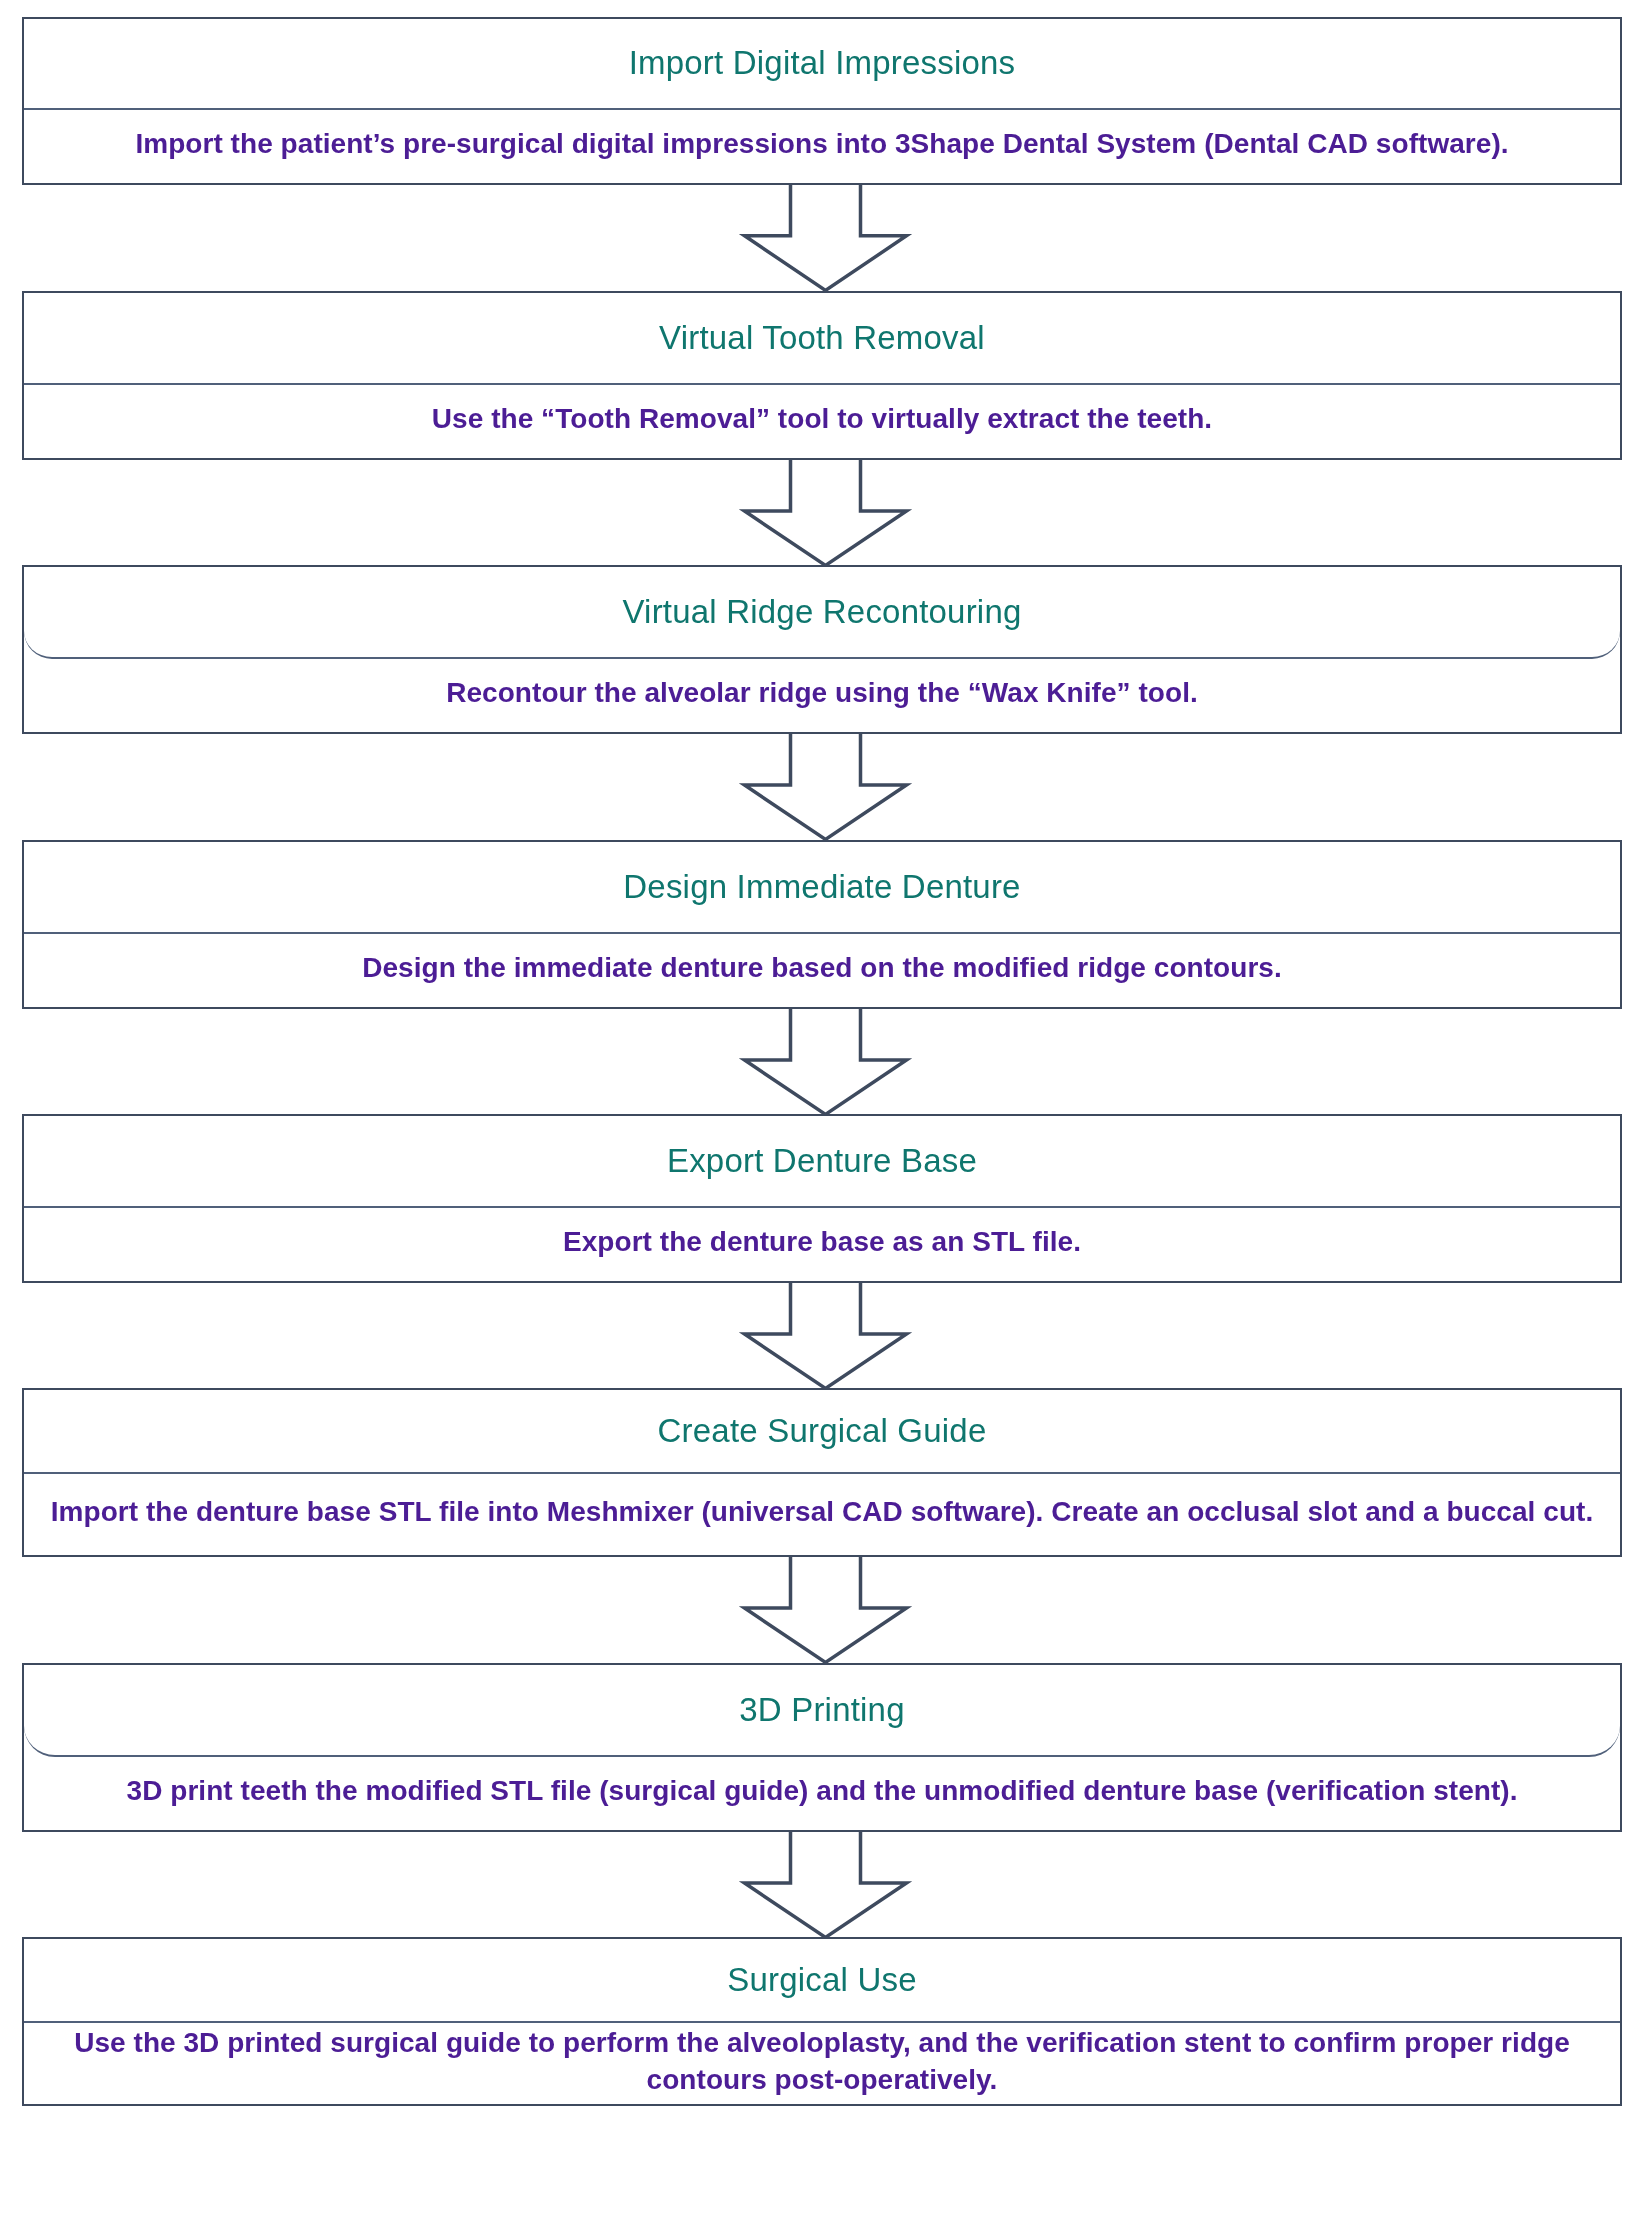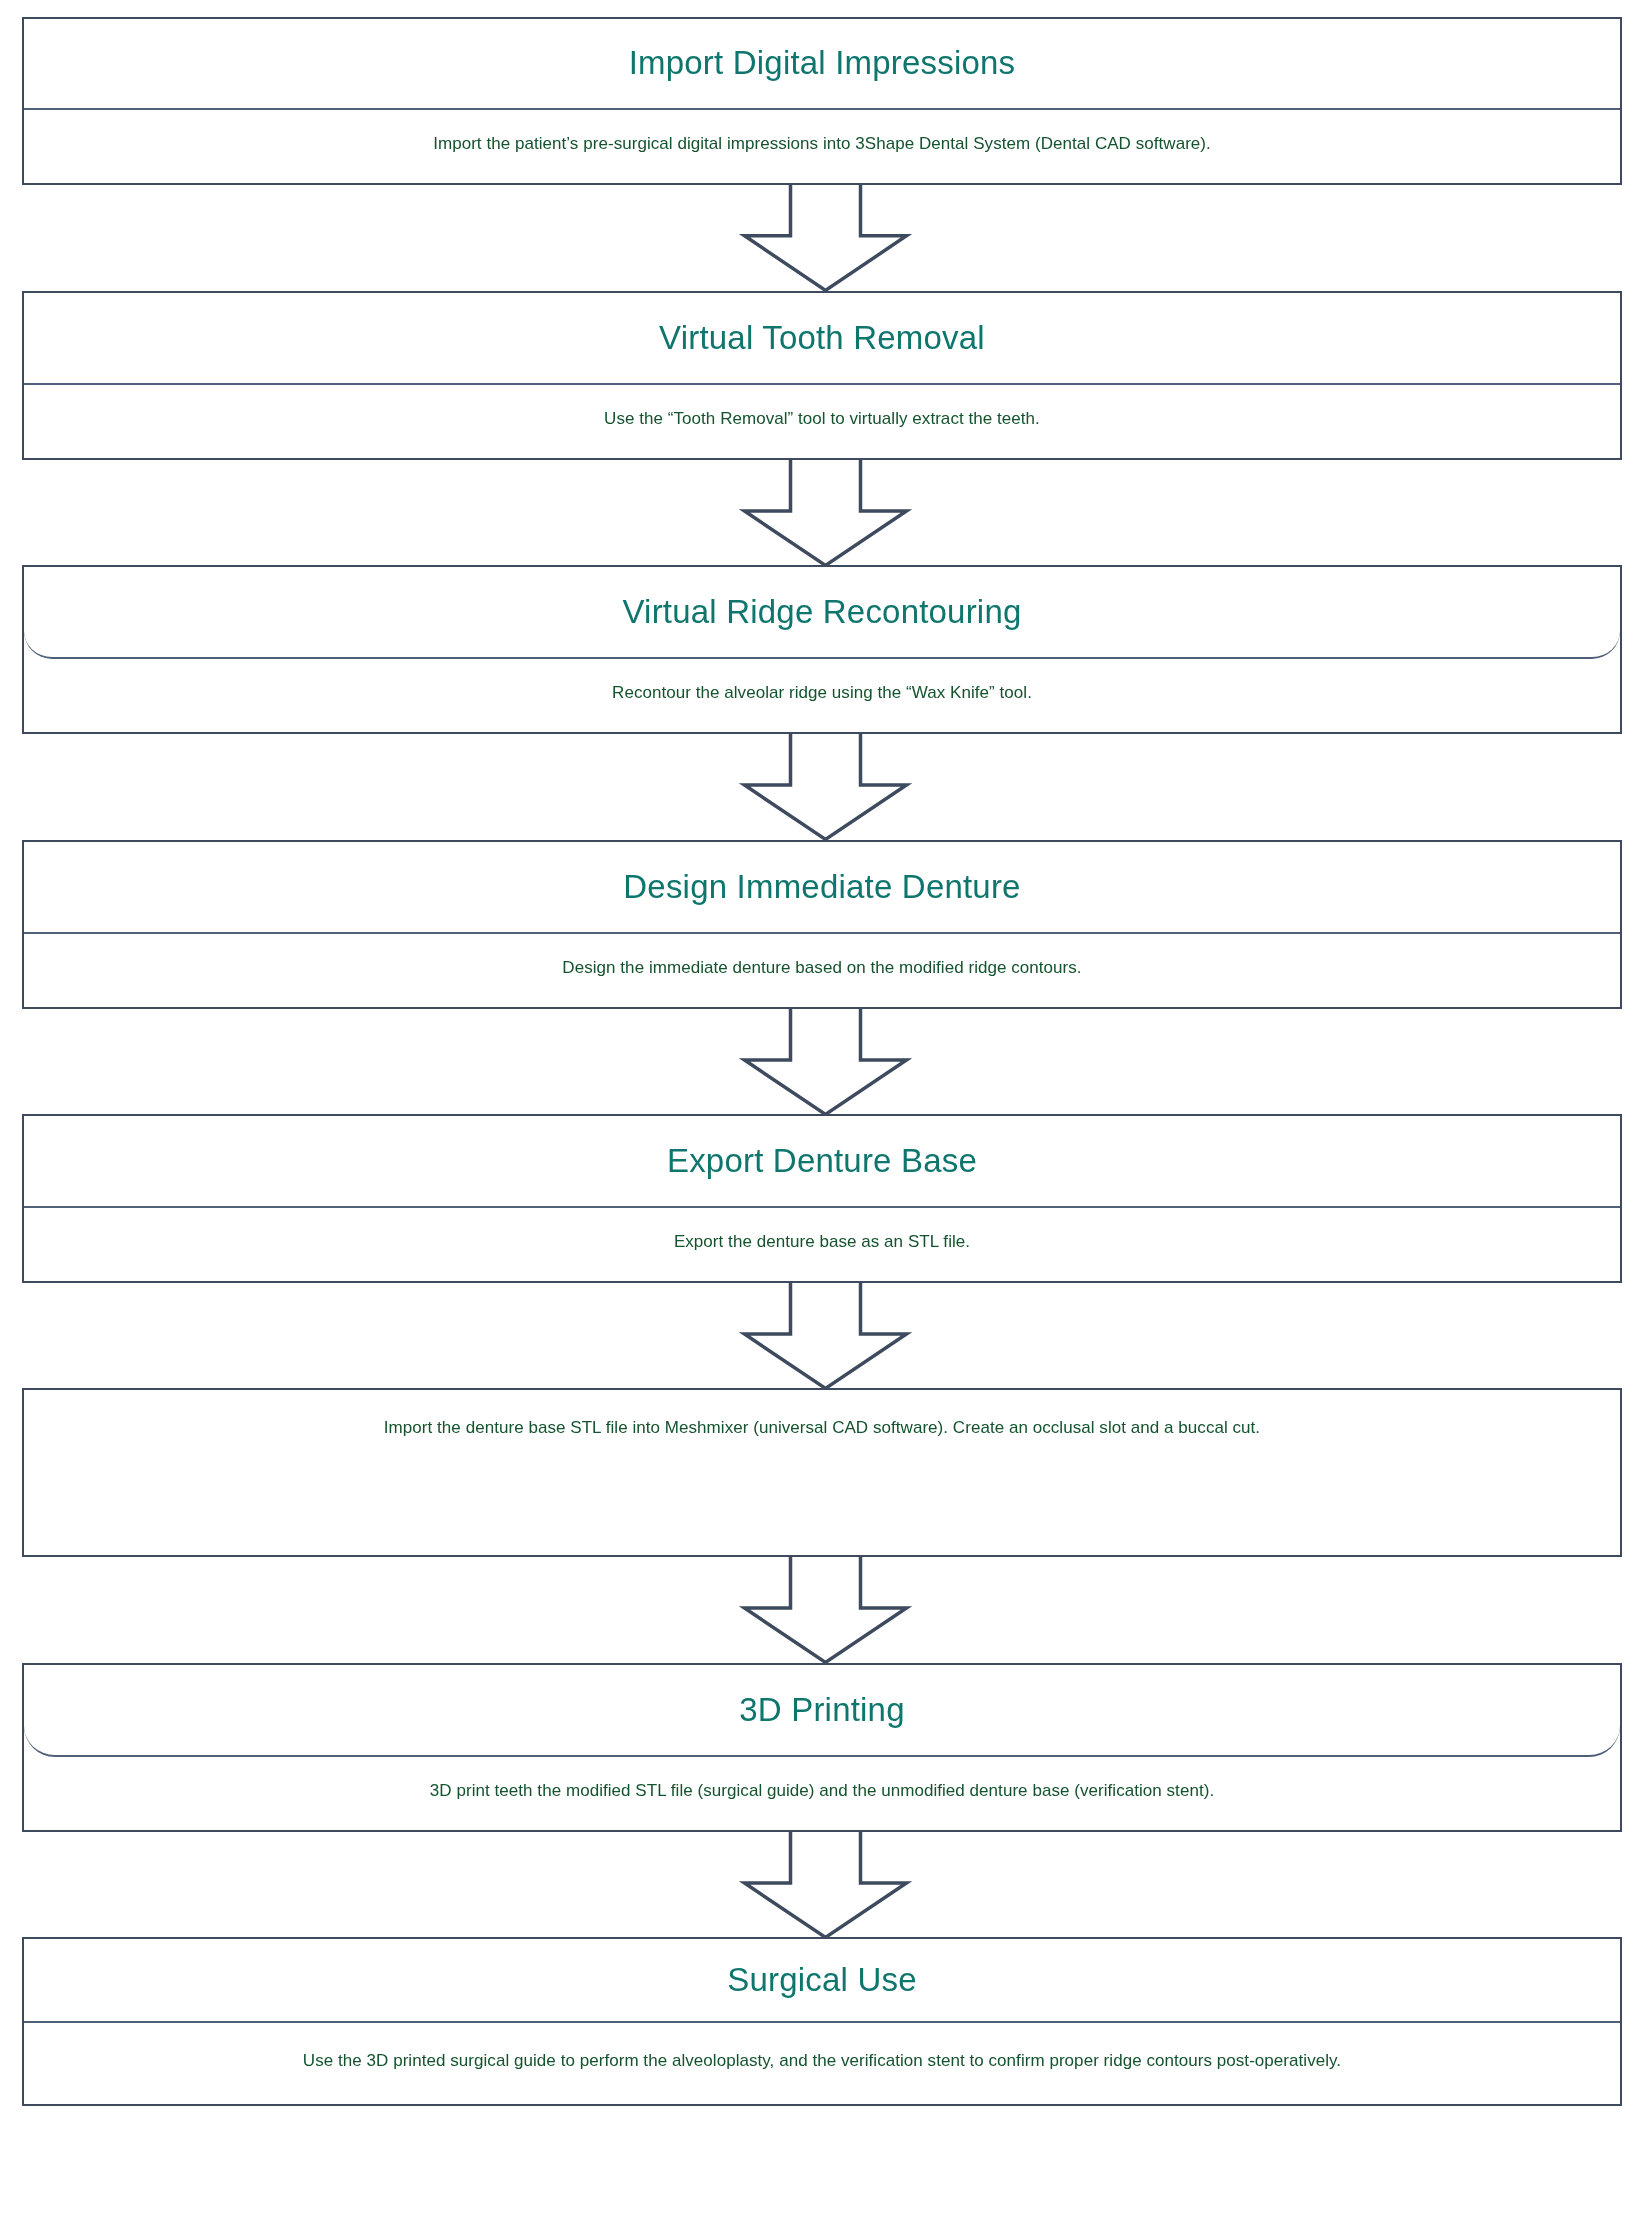--- a/index.html
+++ b/index.html
@@ -51,23 +51,23 @@
   .step-desc-cell {
     box-sizing: border-box;
     display: flex;
     align-items: center;
     justify-content: center;
     text-align: center;
     padding: 0 17px;
   }
 
   .step-desc-text {
-    font-size: 17px;
-    font-weight: 400;
-    color: #14532d;
+    font-size: 28px;
+    font-weight: 700;
+    color: #4c1d95;
     line-height: 1.30;
     letter-spacing: 0.05px;
   }
 
   
   .connector {
     position: absolute;
     left: 743px;
     width: 165px;
   }
@@ -159,20 +159,23 @@
     </div>
   </div>
 
   <div class="connector" style="top:1283px; height:107px;">
     <svg viewBox="0 0 330 214" preserveAspectRatio="none">
       <polyline points="95,0 95,102 3,102 165,211 327,102 235,102 235,0"></polyline>
     </svg>
   </div>
 
   <div class="step-box" style="top:1388px; height:169px;">
+    <div class="step-title-cell" style="height:84px;">
+      <span class="step-title-text">Create Surgical Guide</span>
+    </div>
     <div class="step-desc-cell" style="height:77px;">
       <span class="step-desc-text">Import the denture base  STL file into Meshmixer (universal CAD software). Create an occlusal slot and a buccal cut.</span>
     </div>
   </div>
 
   <div class="connector" style="top:1557px; height:107px;">
     <svg viewBox="0 0 330 214" preserveAspectRatio="none">
       <polyline points="95,0 95,102 3,102 165,211 327,102 235,102 235,0"></polyline>
     </svg>
   </div>

